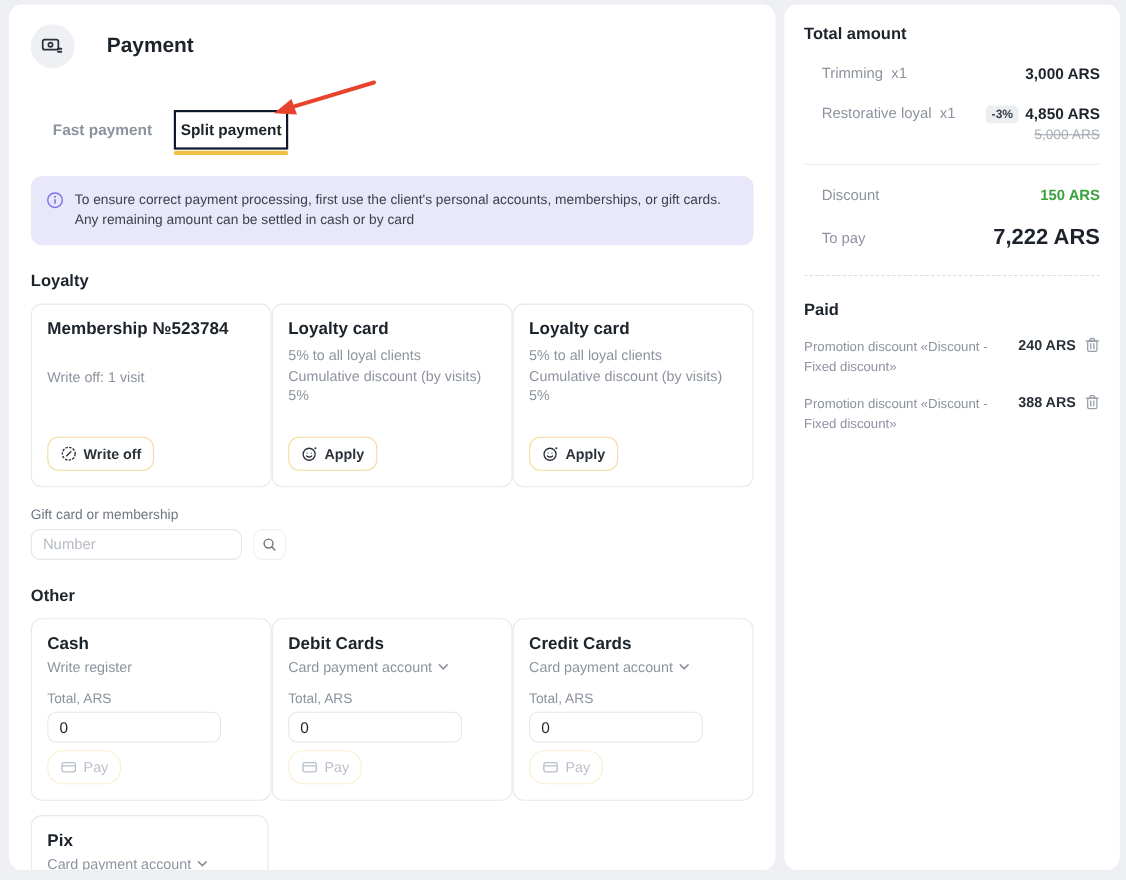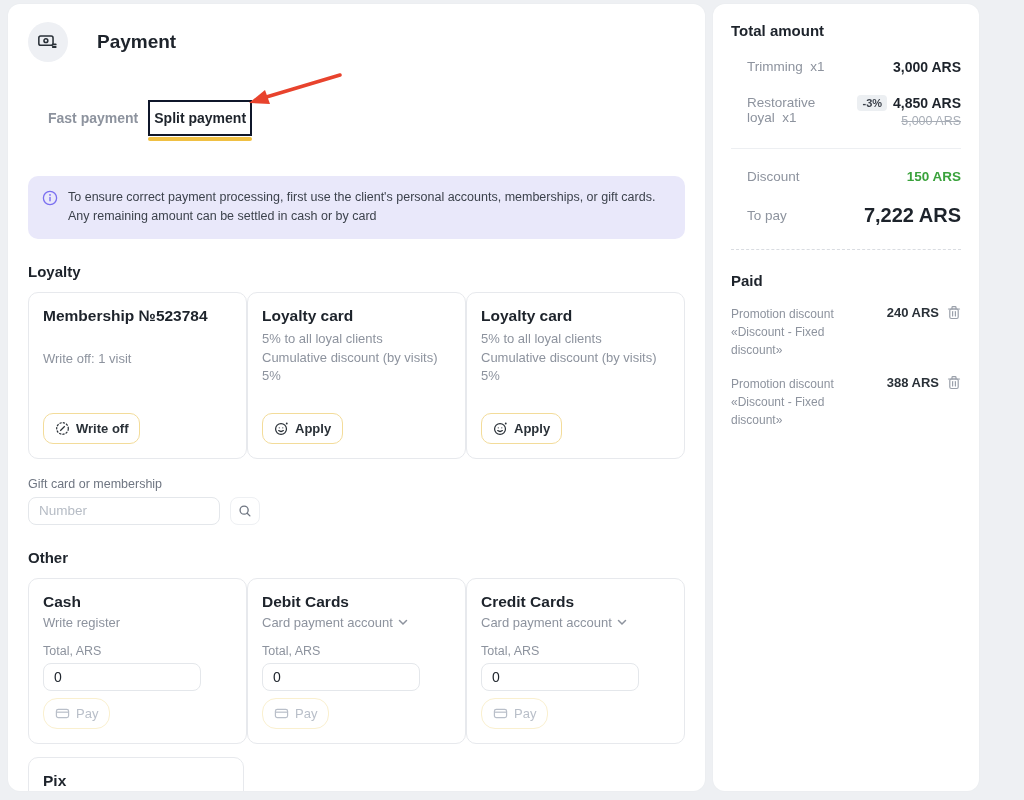--- a/index.html
+++ b/index.html
@@ -1,36 +1,36 @@
 <!DOCTYPE html>
 <html><head>
 <meta charset="utf-8">
 <style>
   * { margin:0; padding:0; box-sizing:border-box; }
   html,body { width:1024px; height:800px; }
   body { font-family:"Liberation Sans", sans-serif; background:#eef0f3; position:relative; overflow:hidden; color:#20262e; }
   .panel { position:absolute; background:#fff; border-radius:12px; overflow:hidden; box-shadow:0 0 0 1px #eceef1; }
   #left-panel  { left:8px;  top:4px; width:697px; height:787px; padding:18px 20px; }
-  #right-panel { left:713px; top:4px; width:266px; height:787px; padding:18px 18px; }
+  #right-panel { left:713px; top:4px; width:305px; height:787px; padding:18px 18px; }
 
   
   .pay-header { display:flex; align-items:center; gap:29px; }
   .icon-circle { width:40px; height:40px; border-radius:50%; background:#eef0f4; display:flex; align-items:center; justify-content:center; }
   .page-title { font-size:19px; font-weight:bold; color:#1d232b; }
 
   
-  .tabs { display:flex; align-items:center; margin:34px 0 0 10px; height:44px; }
+  .tabs { display:flex; align-items:center; gap:10px; margin:34px 0 0 10px; height:44px; }
   .tab { font-size:14px; font-weight:bold; color:#8d939e; padding:8px 10px; cursor:pointer; }
   .tab-active-wrap { position:relative; border:2px solid #0f172a; padding:8px 4px; }
   .tab-active { font-size:14px; font-weight:bold; color:#1d232b; }
   .tab-underline { position:absolute; left:-2px; right:-2px; bottom:-7px; height:4px; background:#f0c043; border-radius:2px; }
   #annot-arrow { position:absolute; left:233px; top:62px; pointer-events:none; }
 
   
-  .banner { margin-top:36px; background:#e9e8fa; border-radius:10px; padding:12px 14px; display:flex; gap:10px; align-items:flex-start; }
+  .banner { margin-top:20px; background:#e9e8fa; border-radius:10px; padding:12px 14px; display:flex; gap:10px; align-items:flex-start; }
   .banner-text { font-size:12.5px; line-height:1.55; color:#3c424c; }
 
   .section-h { font-size:15px; font-weight:bold; color:#1d232b; margin:24px 0 12px 0; }
 
   
   .card-row { display:flex; }
   .lcard { flex:1; border:1px solid #e7e9ed; border-radius:10px; padding:14px 14px; height:167px; display:flex; flex-direction:column; background:#fff; }
   .lcard-title { font-size:15.5px; font-weight:bold; color:#1d232b; }
   .lcard-line { font-size:13px; color:#8d939e; line-height:1.45; }
   .lcard-note { font-size:13px; color:#8d939e; margin-top:26px; }

